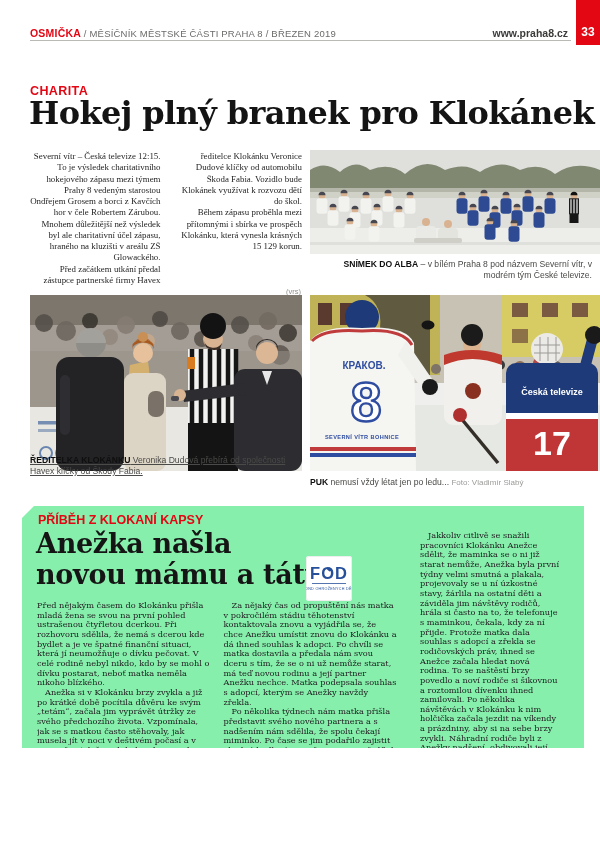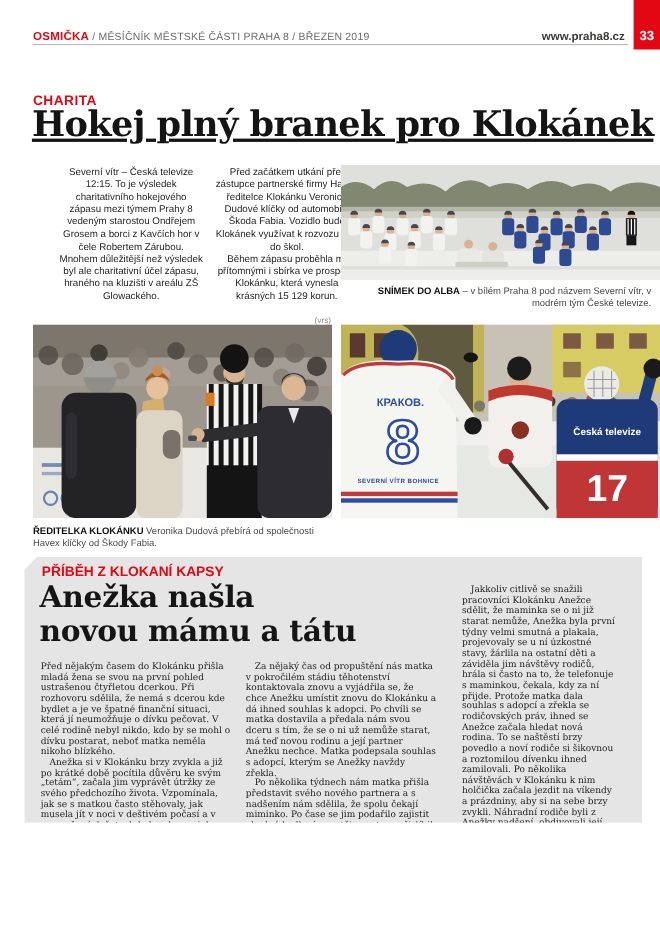--- a/index.html
+++ b/index.html
@@ -16,35 +16,35 @@
             padding-bottom:6px;box-sizing:border-box;}
   .hdr-rule{position:absolute;left:30px;top:40px;width:541px;height:1px;background:#b9b9b6;}
 
   
   .section-label{position:absolute;left:30px;top:84px;color:#e30613;font-weight:bold;
                  font-size:12.5px;letter-spacing:.4px;}
   .headline{position:absolute;left:29px;top:97px;width:565px;font-family:"DejaVu Serif",serif;
             font-weight:bold;font-size:32px;letter-spacing:-.6px;color:#141414;line-height:1.05;}
   .article-wrap{position:absolute;left:30px;top:151px;width:272px;height:146px;}
   .article-body{width:272px;height:144px;column-count:2;column-gap:11px;column-fill:auto;
-                font-family:Liberation Sans, sans-serif;font-size:8.9px;line-height:11.25px;color:#1f1f1f;
-                overflow:hidden;text-align:center;margin-left:24px;}
+                font-family:Liberation Serif, serif;font-size:8.9px;line-height:11.25px;color:#1f1f1f;
+                overflow:hidden;text-align:right;}
   .article-body p{margin:0;}
   .article-body p + p{text-indent:9px;}
   .byline{position:absolute;right:1px;bottom:1px;font-size:7.5px;color:#8e8e8c;}
 
   
   .photo{position:absolute;overflow:hidden;background:#ddd;}
   .photo svg{display:block;}
   .cap{position:absolute;font-size:8.6px;line-height:11px;color:#4a4a48;}
   .cap b{color:#0f0f0f;}
   .cap .credit{color:#9b9b99;font-size:8px;}
 
   
-  .story{position:absolute;left:22px;top:506px;width:562px;height:308px;background:#e5e5e5;
+  .story{position:absolute;left:22px;top:506px;width:562px;height:308px;background:#86efac;
          clip-path:polygon(12px 0,100% 0,100% calc(100% - 12px),calc(100% - 12px) 100%,0 100%,0 12px);}
   .story-label{position:absolute;left:16px;top:7px;color:#e30613;font-weight:bold;font-size:12.5px;}
   .story-headline{position:absolute;left:14px;top:22px;font-family:"DejaVu Serif",serif;
                   font-weight:bold;font-size:27px;line-height:31px;color:#151515;letter-spacing:-.3px;}
   .fod{position:absolute;left:284px;top:50px;width:46px;height:45px;background:#fff;border-radius:3px;
        box-shadow:0 0 0 1px #eee inset;}
   .story-left{position:absolute;left:15px;top:95px;width:360px;height:205px;column-count:2;
               column-gap:13px;column-fill:auto;font-family:"DejaVu Serif",serif;font-size:8.2px;
               line-height:9.65px;color:#222;overflow:hidden;}
   .story-left p{margin:0;}
@@ -66,21 +66,21 @@
 <div class="page">
 
   <div class="hdr-left">
     <span class="masthead">OSMIČKA</span><span> / MĚSÍČNÍK MĚSTSKÉ ČÁSTI PRAHA 8 / BŘEZEN 2019</span>
   </div>
   <div class="hdr-right">www.praha8.cz</div>
   <div class="page-num">33</div>
   <div class="hdr-rule"></div>
 
   <div class="section-label">CHARITA</div>
-  <h1 class="headline" style="margin:0;text-decoration:underline;">Hokej plný branek pro Klokánek</h1>
+  <h1 class="headline" style="margin:0;">Hokej plný branek pro Klokánek</h1>
 
   <div class="article-wrap">
     <div class="article-body">
         <p>Severní vítr – Česká televize 12:15. To je výsledek charitativního hokejového zápasu mezi týmem Prahy 8 vedeným starostou Ondřejem Grosem a borci z Kavčích hor v čele Robertem Zárubou. Mnohem důležitější než výsledek byl ale charitativní účel zápasu, hraného na kluzišti v areálu ZŠ Glowackého.</p>
         <p>Před začátkem utkání předal zástupce partnerské firmy Havex ředitelce Klokánku Veronice Dudové klíčky od automobilu Škoda Fabia. Vozidlo bude Klokánek využívat k rozvozu dětí do škol.</p>
         <p>Během zápasu proběhla mezi přítomnými i sbírka ve prospěch Klokánku, která vynesla krásných 15 129 korun.</p>
       </div>
     <span class="byline">(vrs)</span>
   </div>
 
@@ -202,21 +202,21 @@
         <circle cx="237" cy="58" r="11" fill="#dcb795"></circle>
         <path d="M226,56 a11,11 0 0 1 22,0 l0,-3 a11,9 0 0 0 -22,0 Z" fill="#2e2a26"></path>
         <rect x="204" y="74" width="68" height="102" rx="11" fill="#2c2c31"></rect>
         <polygon points="232,76 242,76 237,90" fill="#e8e8e8"></polygon>
         <path d="M214,88 L152,96 L154,107 L216,100 Z" fill="#2c2c31"></path>
         <circle cx="150" cy="100" r="6" fill="#d9b492"></circle>
         <rect x="141" y="101" width="8" height="5" rx="2" fill="#4a4a50"></rect>
       </g>
     </svg>
   </div>
-  <div class="cap" style="left:30px;top:477px;width:264px;">
+  <div class="cap" style="left:30px;top:455px;width:264px;text-decoration:underline;">
     <b>ŘEDITELKA KLOKÁNKU</b><span> Veronika Dudová přebírá od společnosti Havex klíčky od Škody Fabia.</span>
   </div>
 
   <div class="photo" style="left:310px;top:295px;width:290px;height:176px;">
     <svg width="290" height="176" viewBox="0 0 290 176">
       <rect width="290" height="176" fill="#c8c2b4"></rect>
       <rect x="0" y="0" width="130" height="80" fill="#c0b357"></rect>
       <rect x="8" y="8" width="14" height="22" fill="#5a3a2e"></rect>
         <rect x="30" y="8" width="14" height="22" fill="#5a3a2e"></rect>
       <path d="M55,0 q20,10 14,40 q18,8 8,40 L120,80 L120,0 Z" fill="#4e4a3c" opacity=".85"></path>
@@ -266,26 +266,37 @@
         <circle cx="237" cy="54" r="16" fill="#eceae6"></circle>
         <path stroke="#9a9a96" stroke-width="1" fill="none" d="M224,50 h26 M224,58 h26 M230,42 v24 M238,42 v24 M246,42 v24"></path>
         <rect x="196" y="68" width="92" height="108" rx="10" fill="#1f3a78"></rect>
         <rect x="196" y="118" width="92" height="6" fill="#fff"></rect>
         <rect x="196" y="124" width="92" height="52" fill="#c03535"></rect>
         <text x="242" y="100" text-anchor="middle" font-size="9" font-weight="bold" fill="#fff" font-family="Liberation Sans, sans-serif">Česká televize</text>
         <text x="242" y="160" text-anchor="middle" font-size="34" font-weight="bold" fill="#fff" font-family="Liberation Sans, sans-serif">17</text>
       </g>
     </svg>
   </div>
+  <div class="cap" style="left:310px;top:477px;width:284px;">
+    <b>PUK</b><span> nemusí vždy létat jen po ledu... </span><span class="credit">Foto: Vladimír Slabý</span>
+  </div>
 
   <div class="story">
     <div class="story-label">PŘÍBĚH Z KLOKANÍ KAPSY</div>
     <div class="story-headline">
       <div>Anežka našla</div>
       <div>novou mámu a tátu</div>
+    </div>
+    <div class="fod">
+      <svg width="46" height="45" viewBox="0 0 46 45">
+        <text x="23" y="23" text-anchor="middle" font-size="16.5" font-weight="bold" fill="#27509b" font-family="Liberation Sans, sans-serif" letter-spacing="1">FOD</text>
+        <path d="M21,13.5 q1.5,-3.5 3.5,-1.5 l1.5,2.5 -2.5,1 z" fill="#27509b"></path>
+        <line x1="6" y1="27.5" x2="40" y2="27.5" stroke="#27509b" stroke-width=".8"></line>
+        <text x="23" y="33.5" text-anchor="middle" font-size="3.7" fill="#27509b" letter-spacing=".3" font-family="Liberation Sans, sans-serif">FOND OHROŽENÝCH DĚTÍ</text>
+      </svg>
     </div>
     <div class="story-left">
         <p>Před nějakým časem do Klokánku přišla mladá žena se svou na první pohled ustrašenou čtyřletou dcerkou. Při rozhovoru sdělila, že nemá s dcerou kde bydlet a je ve špatné finanční situaci, která jí neumožňuje o dívku pečovat. V celé rodině nebyl nikdo, kdo by se mohl o dívku postarat, neboť matka neměla nikoho blízkého.</p>
         <p>Anežka si v Klokánku brzy zvykla a již po krátké době pocítila důvěru ke svým „tetám“, začala jim vyprávět útržky ze svého předchozího života. Vzpomínala, jak se s matkou často stěhovaly, jak musela jít v noci v deštivém počasí a v promočených šatech kolem lesa a jak hrozný měla hlad, jak se bála tmy a bývala často zavřená sama doma, i přes noc. Psychologická vyšetření zjistila, že se jedná o velmi šikovnou, nadprůměrně inteligentní a komunikativní holčičku.</p>
         <p>Za nějaký čas od propuštění nás matka v pokročilém stádiu těhotenství kontaktovala znovu a vyjádřila se, že chce Anežku umístit znovu do Klokánku a dá ihned souhlas k adopci. Po chvíli se matka dostavila a předala nám svou dceru s tím, že se o ni už nemůže starat, má teď novou rodinu a její partner Anežku nechce. Matka podepsala souhlas s adopcí, kterým se Anežky navždy zřekla.</p>
         <p>Po několika týdnech nám matka přišla představit svého nového partnera a s nadšením nám sdělila, že spolu čekají miminko. Po čase se jim podařilo zajistit vhodné bydlení a matčin partner přislíbil, že se o svou novou rodinu postará. Holčičku jsme tedy propustili zpět do péče matky.</p>
         <p>Než matka odešla, svěřila se nám, že ji vlastní rodina od dětství nutila k prostituci, stala se obětí obchodu s bílým masem a každá vzpomínka na minulost v ní opět probouzela bolestivé vzpomínky, bohužel se to týkalo i Anežky.</p>
       </div>
     <div class="story-right">
         <p>Jakkoliv citlivě se snažili pracovníci Klokánku Anežce sdělit, že maminka se o ni již starat nemůže, Anežka byla první týdny velmi smutná a plakala, projevovaly se u ní úzkostné stavy, žárlila na ostatní děti a záviděla jim návštěvy rodičů, hrála si často na to, že telefonuje s maminkou, čekala, kdy za ní přijde. Protože matka dala souhlas s adopcí a zřekla se rodičovských práv, ihned se Anežce začala hledat nová rodina. To se naštěstí brzy povedlo a noví rodiče si šikovnou a roztomilou dívenku ihned zamilovali. Po několika návštěvách v Klokánku k nim holčička začala jezdit na víkendy a prázdniny, aby si na sebe brzy zvykli. Náhradní rodiče byli z Anežky nadšení, obdivovali její bystrost, veselou a spontánní povahu a navzájem se tolik sblížili, že je holčička sama začala spontánně oslovovat mamko a taťko. Brzy na to odešla šťastná Anežka do nového domova, pyšná, že již brzy bude mít stejné příjmení jako její noví rodiče.</p>

